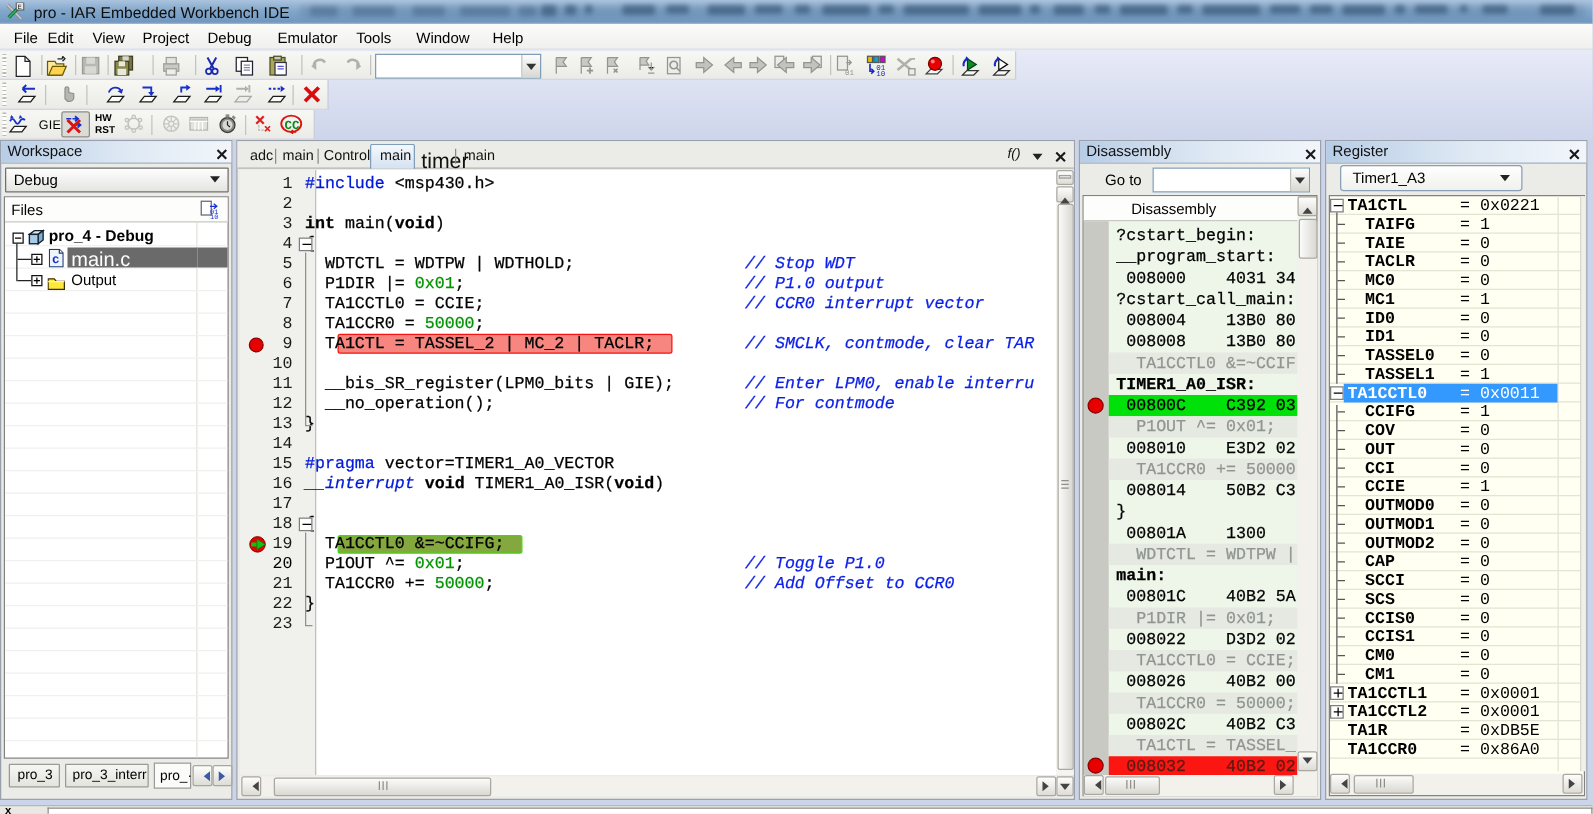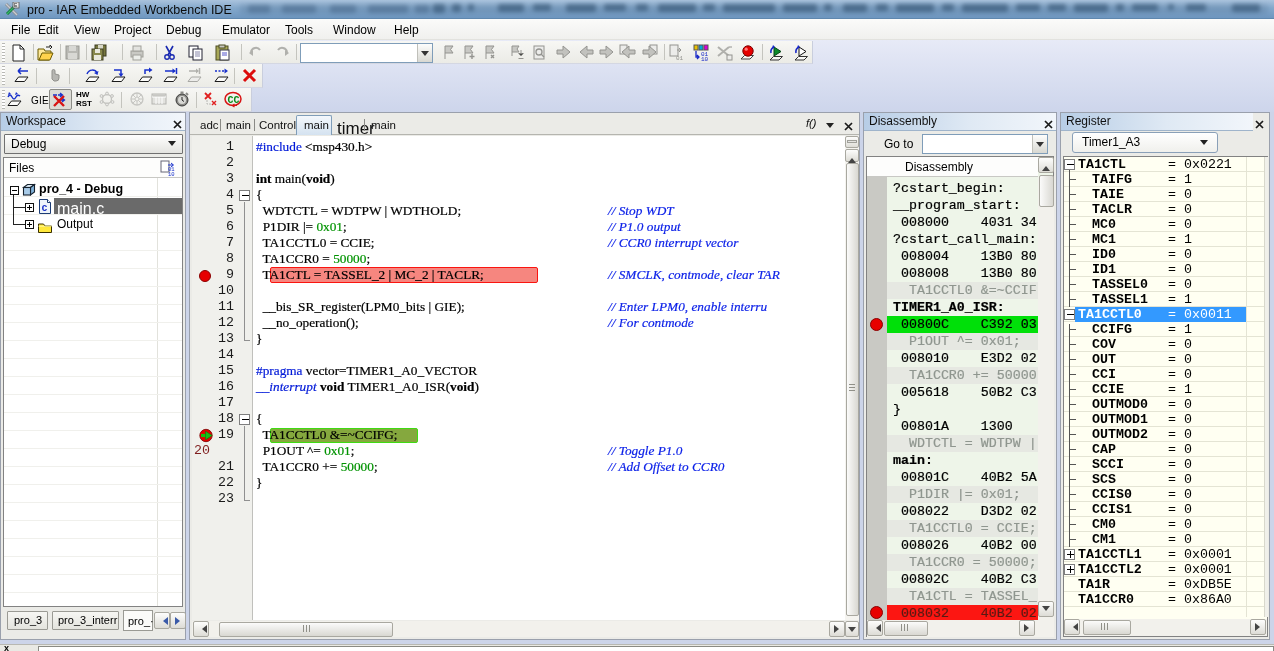--- a/index.html
+++ b/index.html
@@ -1,21 +1,21 @@
 <!DOCTYPE html>
 <html><head><meta charset="utf-8">
 <style>
 *{margin:0;padding:0;box-sizing:border-box}
 html,body{width:1274px;height:651px;overflow:hidden;background:#ccd4e9;font-family:"Liberation Sans",sans-serif}
 .a{position:absolute}
 .cap{height:18px;background:linear-gradient(90deg,#b7cde6,#dfe9f4 55%,#f2f6fb);border-bottom:1px solid #9fb4cb;font-size:12px;color:#111;line-height:17px;padding-left:5px}
 .sbtn{background:linear-gradient(180deg,#fdfdfc,#dddcd6);border:1px solid #a9a8a0;border-radius:2px}
 .thumbh{background:linear-gradient(180deg,#fbfbfa,#d9d8d2);border:1px solid #a9a8a0;border-radius:2px}
 .thumbv{background:linear-gradient(90deg,#fbfbfa,#d9d8d2);border:1px solid #a9a8a0;border-radius:2px}
-.cl{position:absolute;left:256px;white-space:pre;font-family:Liberation Serif, serif;font-size:13.3px;line-height:16px;color:#000;-webkit-text-stroke:0.2px}
+.cl{position:absolute;left:244px;white-space:pre;font-family:Liberation Mono, monospace;font-size:13.3px;line-height:16px;color:#000;-webkit-text-stroke:0.2px}
 .k{color:#0019d8}
 .ki{color:#0019d8;font-style:italic}
 .b{font-weight:bold}
 .n{color:#009300}
 .cm{position:absolute;left:352px;top:0;color:#0a1fe8;font-style:italic;white-space:pre}
 .dr{position:absolute;left:887px;width:151px;height:17px;padding-left:6px;white-space:pre;overflow:hidden;font-family:"Liberation Mono",monospace;font-size:13.3px;line-height:17px;-webkit-text-stroke:0.2px}
 .dsrc{color:#8f968f;background:#e6e8e2}
 .rr{position:absolute;left:1063px;width:181px;height:15px;font-family:"Liberation Mono",monospace;font-size:13.3px;line-height:15px;color:#000}
 .rname{position:absolute;top:0;font-weight:bold;white-space:pre}
 .rval{position:absolute;left:105px;top:0;white-space:pre}
@@ -453,21 +453,21 @@
 <div class="a" style="left:194px;top:347px;width:40px;text-align:right;font-family:'Liberation Mono',monospace;font-size:13.3px;line-height:16px;color:#1a1a1a">14</div>
 <div class="a" style="left:194px;top:363px;width:40px;text-align:right;font-family:'Liberation Mono',monospace;font-size:13.3px;line-height:16px;color:#1a1a1a">15</div>
 <div class="cl" style="top:363px"><span class="k">#pragma</span> vector=TIMER1_A0_VECTOR</div>
 <div class="a" style="left:194px;top:379px;width:40px;text-align:right;font-family:'Liberation Mono',monospace;font-size:13.3px;line-height:16px;color:#1a1a1a">16</div>
 <div class="cl" style="top:379px"><span class="ki">__interrupt</span> <span class="b">void</span> TIMER1_A0_ISR(<span class="b">void</span>)</div>
 <div class="a" style="left:194px;top:395px;width:40px;text-align:right;font-family:'Liberation Mono',monospace;font-size:13.3px;line-height:16px;color:#1a1a1a">17</div>
 <div class="a" style="left:194px;top:411px;width:40px;text-align:right;font-family:'Liberation Mono',monospace;font-size:13.3px;line-height:16px;color:#1a1a1a">18</div>
 <div class="cl" style="top:411px">{</div>
 <div class="a" style="left:194px;top:427px;width:40px;text-align:right;font-family:'Liberation Mono',monospace;font-size:13.3px;line-height:16px;color:#1a1a1a">19</div>
 <div class="cl" style="top:427px">  TA1CCTL0 &amp;=~CCIFG;</div>
-<div class="a" style="left:194px;top:443px;width:40px;text-align:left;font-family:'Liberation Mono',monospace;font-size:13.3px;line-height:16px;color:#7f1d1d">20</div>
+<div class="a" style="left:194px;top:443px;width:40px;text-align:right;font-family:'Liberation Mono',monospace;font-size:13.3px;line-height:16px;color:#000000">20</div>
 <div class="cl" style="top:443px">  P1OUT ^= <span class="n">0x01</span>;<span class="cm">// Toggle P1.0</span></div>
 <div class="a" style="left:194px;top:459px;width:40px;text-align:right;font-family:'Liberation Mono',monospace;font-size:13.3px;line-height:16px;color:#1a1a1a">21</div>
 <div class="cl" style="top:459px">  TA1CCR0 += <span class="n">50000</span>;<span class="cm">// Add Offset to CCR0</span></div>
 <div class="a" style="left:194px;top:475px;width:40px;text-align:right;font-family:'Liberation Mono',monospace;font-size:13.3px;line-height:16px;color:#1a1a1a">22</div>
 <div class="cl" style="top:475px">}</div>
 <div class="a" style="left:194px;top:491px;width:40px;text-align:right;font-family:'Liberation Mono',monospace;font-size:13.3px;line-height:16px;color:#1a1a1a">23</div>
 <div class="a" style="left:239px;top:190px">
     <div class="fold" style="left:0;top:0">
       <i></i>
     </div>
@@ -526,21 +526,21 @@
 <div class="dr" style="top:214px"> 008000    4031 34</div>
 <div class="dr" style="top:231px">?cstart_call_main:</div>
 <div class="dr" style="top:248px"> 008004    13B0 80</div>
 <div class="dr" style="top:265px"> 008008    13B0 80</div>
 <div class="dr dsrc" style="top:282px">  TA1CCTL0 &amp;=~CCIF</div>
 <div class="dr" style="top:299px;font-weight:bold">TIMER1_A0_ISR:</div>
 <div class="dr" style="top:316px;background:#00e009;color:#000"> 00800C    C392 03</div>
 <div class="dr dsrc" style="top:333px">  P1OUT ^= 0x01;</div>
 <div class="dr" style="top:350px"> 008010    E3D2 02</div>
 <div class="dr dsrc" style="top:367px">  TA1CCR0 += 50000</div>
-<div class="dr" style="top:384px"> 005618    50B2 C3</div>
+<div class="dr" style="top:384px"> 008014    50B2 C3</div>
 <div class="dr" style="top:401px">}</div>
 <div class="dr" style="top:418px"> 00801A    1300</div>
 <div class="dr dsrc" style="top:435px">  WDTCTL = WDTPW |</div>
 <div class="dr" style="top:452px;font-weight:bold">main:</div>
 <div class="dr" style="top:469px"> 00801C    40B2 5A</div>
 <div class="dr dsrc" style="top:486px">  P1DIR |= 0x01;</div>
 <div class="dr" style="top:503px"> 008022    D3D2 02</div>
 <div class="dr dsrc" style="top:520px">  TA1CCTL0 = CCIE;</div>
 <div class="dr" style="top:537px"> 008026    40B2 00</div>
 <div class="dr dsrc" style="top:554px">  TA1CCR0 = 50000;</div>
@@ -558,21 +558,21 @@
 <div class="a" style="left:867px;top:620px;width:187px;height:17px;background:#f2f1ec"></div>
 <div class="a sbtn" style="left:867px;top:620px;width:16px;height:16px"></div>
 <div class="a" style="left:872px;top:624px;width:0;height:0;border:4px solid transparent;border-right:5px solid #444"></div>
 <div class="a sbtn" style="left:1019px;top:620px;width:16px;height:16px"></div>
 <div class="a" style="left:1024px;top:624px;width:0;height:0;border:4px solid transparent;border-left:5px solid #444"></div>
 <div class="a thumbh" style="left:884px;top:620.5px;width:44px;height:15px"></div>
 <div class="a" style="left:901px;top:624px;width:1px;height:7px;background:#909088"></div>
 <div class="a" style="left:904px;top:624px;width:1px;height:7px;background:#909088"></div>
 <div class="a" style="left:907px;top:624px;width:1px;height:7px;background:#909088"></div>
 <div class="a" style="left:1060px;top:112px;width:210px;height:528px;background:#ebebe7;border:1px solid #9aa0ac"></div>
-<div class="a cap" style="left:1061px;top:113px;width:192px">Register</div>
+<div class="a cap" style="left:1061px;top:113px;width:208px">Register</div>
 <div class="a" style="left:1254px;top:116px;width:11px;height:11px"><svg width="11" height="11">
       <path d="M2 2 L9 9 M9 2 L2 9" stroke="#1a1a1a" stroke-width="1.7"></path>
     </svg></div>
 <div class="a" style="left:1072px;top:132px;width:146px;height:21px;background:linear-gradient(180deg,#fff,#f0f0ec);border:1px solid #8aa0b8;border-radius:3px"></div>
 <div class="a" style="left:1082px;top:135px;font-size:12px;color:#000">Timer1_A3</div>
 <div class="a" style="left:1200px;top:140px;width:0;height:0;border:4px solid transparent;border-top:5px solid #222"></div>
 <div class="a" style="left:1063px;top:156px;width:205px;height:481px;background:#fffff2;border:1px solid #828282"></div>
 <div class="a" style="left:1064px;top:171px;width:200px;height:1px;background:#e4e4d4"></div>
 <div class="a" style="left:1064px;top:186px;width:200px;height:1px;background:#e4e4d4"></div>
 <div class="a" style="left:1064px;top:201px;width:200px;height:1px;background:#e4e4d4"></div>

